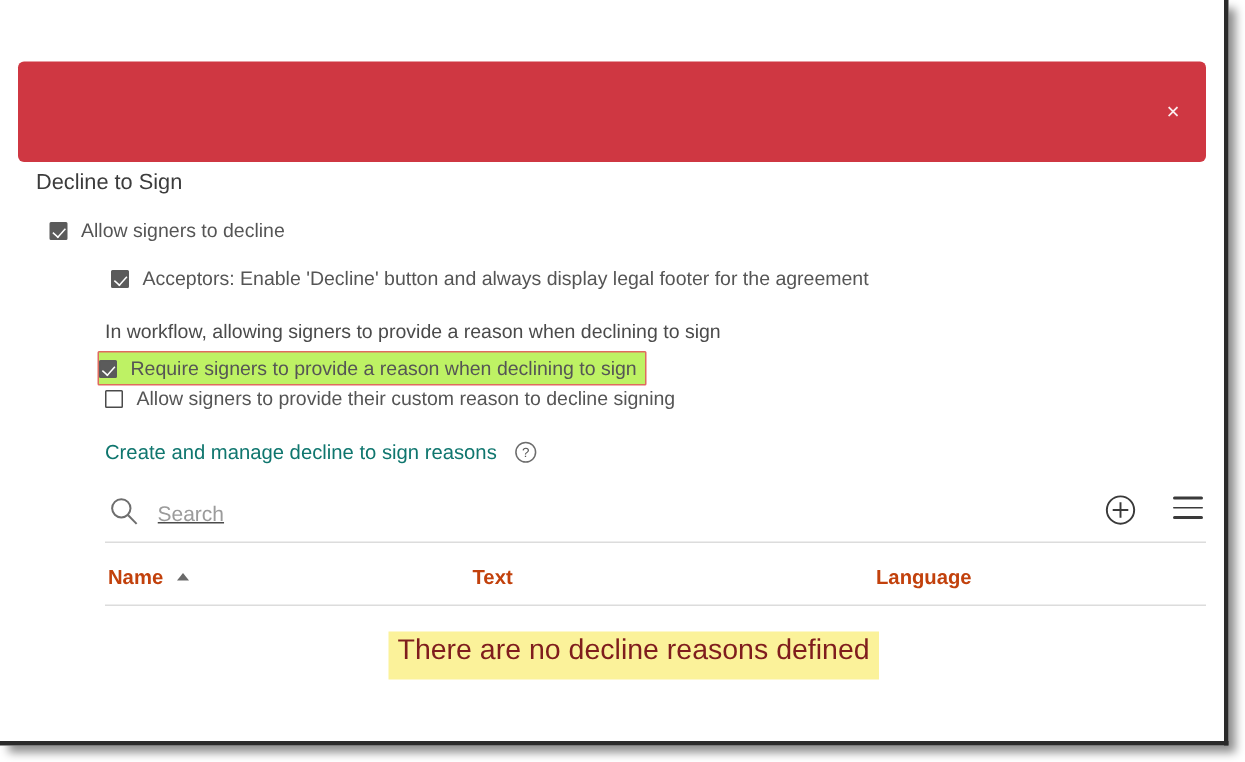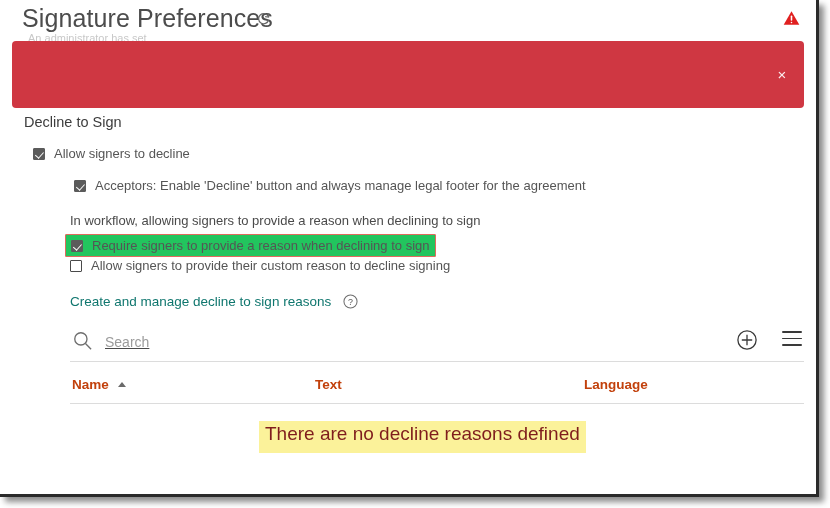--- a/index.html
+++ b/index.html
@@ -179,23 +179,23 @@
     position: absolute;
     left: 70px;
     top: 213px;
     font-size: 13px;
     color: #4a4a4a;
     white-space: nowrap;
   }
 
   
   .row-require {
-    background: #22c55e;
+    background: #bef264;
     border: 1px solid #e06a5e;
-    padding: 3px 6px 3px 5px;
+    padding: 3px 6px 3px 0;
     margin-left: -5px;
     margin-top: -3px;
     border-radius: 1px;
   }
   .row-custom .chk-label { color: #555555; }
 
   .manage-line {
     position: absolute;
     left: 70px;
     top: 294px;
@@ -316,55 +316,35 @@
     color: #7f1d1d;
     white-space: nowrap;
   }
 </style>
 </head>
 <body>
 
 <div class="screen">
   <div class="page">
 
-    <div class="header">
-      <div class="page-title">Signature Preferences</div>
-
-      <span class="refresh-icon">
-        <svg viewBox="0 0 16 16" width="15" height="15" fill="none" stroke="currentColor" stroke-width="1.3">
-          <path d="M13.2 6.2A5.4 5.4 0 1 0 13.4 9.6"></path>
-          <path d="M13.6 2.6 L13.4 6.4 L9.7 6.0"></path>
-        </svg>
-      </span>
-
-      <span class="warn-icon">
-        <svg viewBox="0 0 20 18" width="17" height="16">
-          <path d="M10 1 L19.2 17 L0.8 17 Z" fill="#e02020"></path>
-          <rect x="9.1" y="6.2" width="1.8" height="6" fill="#ffffff" rx="0.8"></rect>
-          <rect x="9.1" y="13.3" width="1.8" height="1.9" fill="#ffffff" rx="0.8"></rect>
-        </svg>
-      </span>
-
-      <div class="ghost-line">An administrator has set</div>
-    </div>
 
     <div class="alert">
       <div class="alert-close">×</div>
     </div>
 
     <div class="section-title">Decline to Sign</div>
 
     <div class="chk-row row-allow-decline">
       <span class="cbx on"></span>
       <span class="chk-label">Allow signers to decline</span>
     </div>
 
     <div class="chk-row row-acceptors">
       <span class="cbx on"></span>
-      <span class="chk-label">Acceptors: Enable 'Decline' button and always manage legal footer for the agreement</span>
+      <span class="chk-label">Acceptors: Enable 'Decline' button and always display legal footer for the agreement</span>
     </div>
 
     <div class="workflow-note">In workflow, allowing signers to provide a reason when declining to sign</div>
 
     <div class="chk-row row-require">
       <span class="cbx on"></span>
       <span class="chk-label">Require signers to provide a reason when declining to sign</span>
     </div>
 
     <div class="chk-row row-custom">

